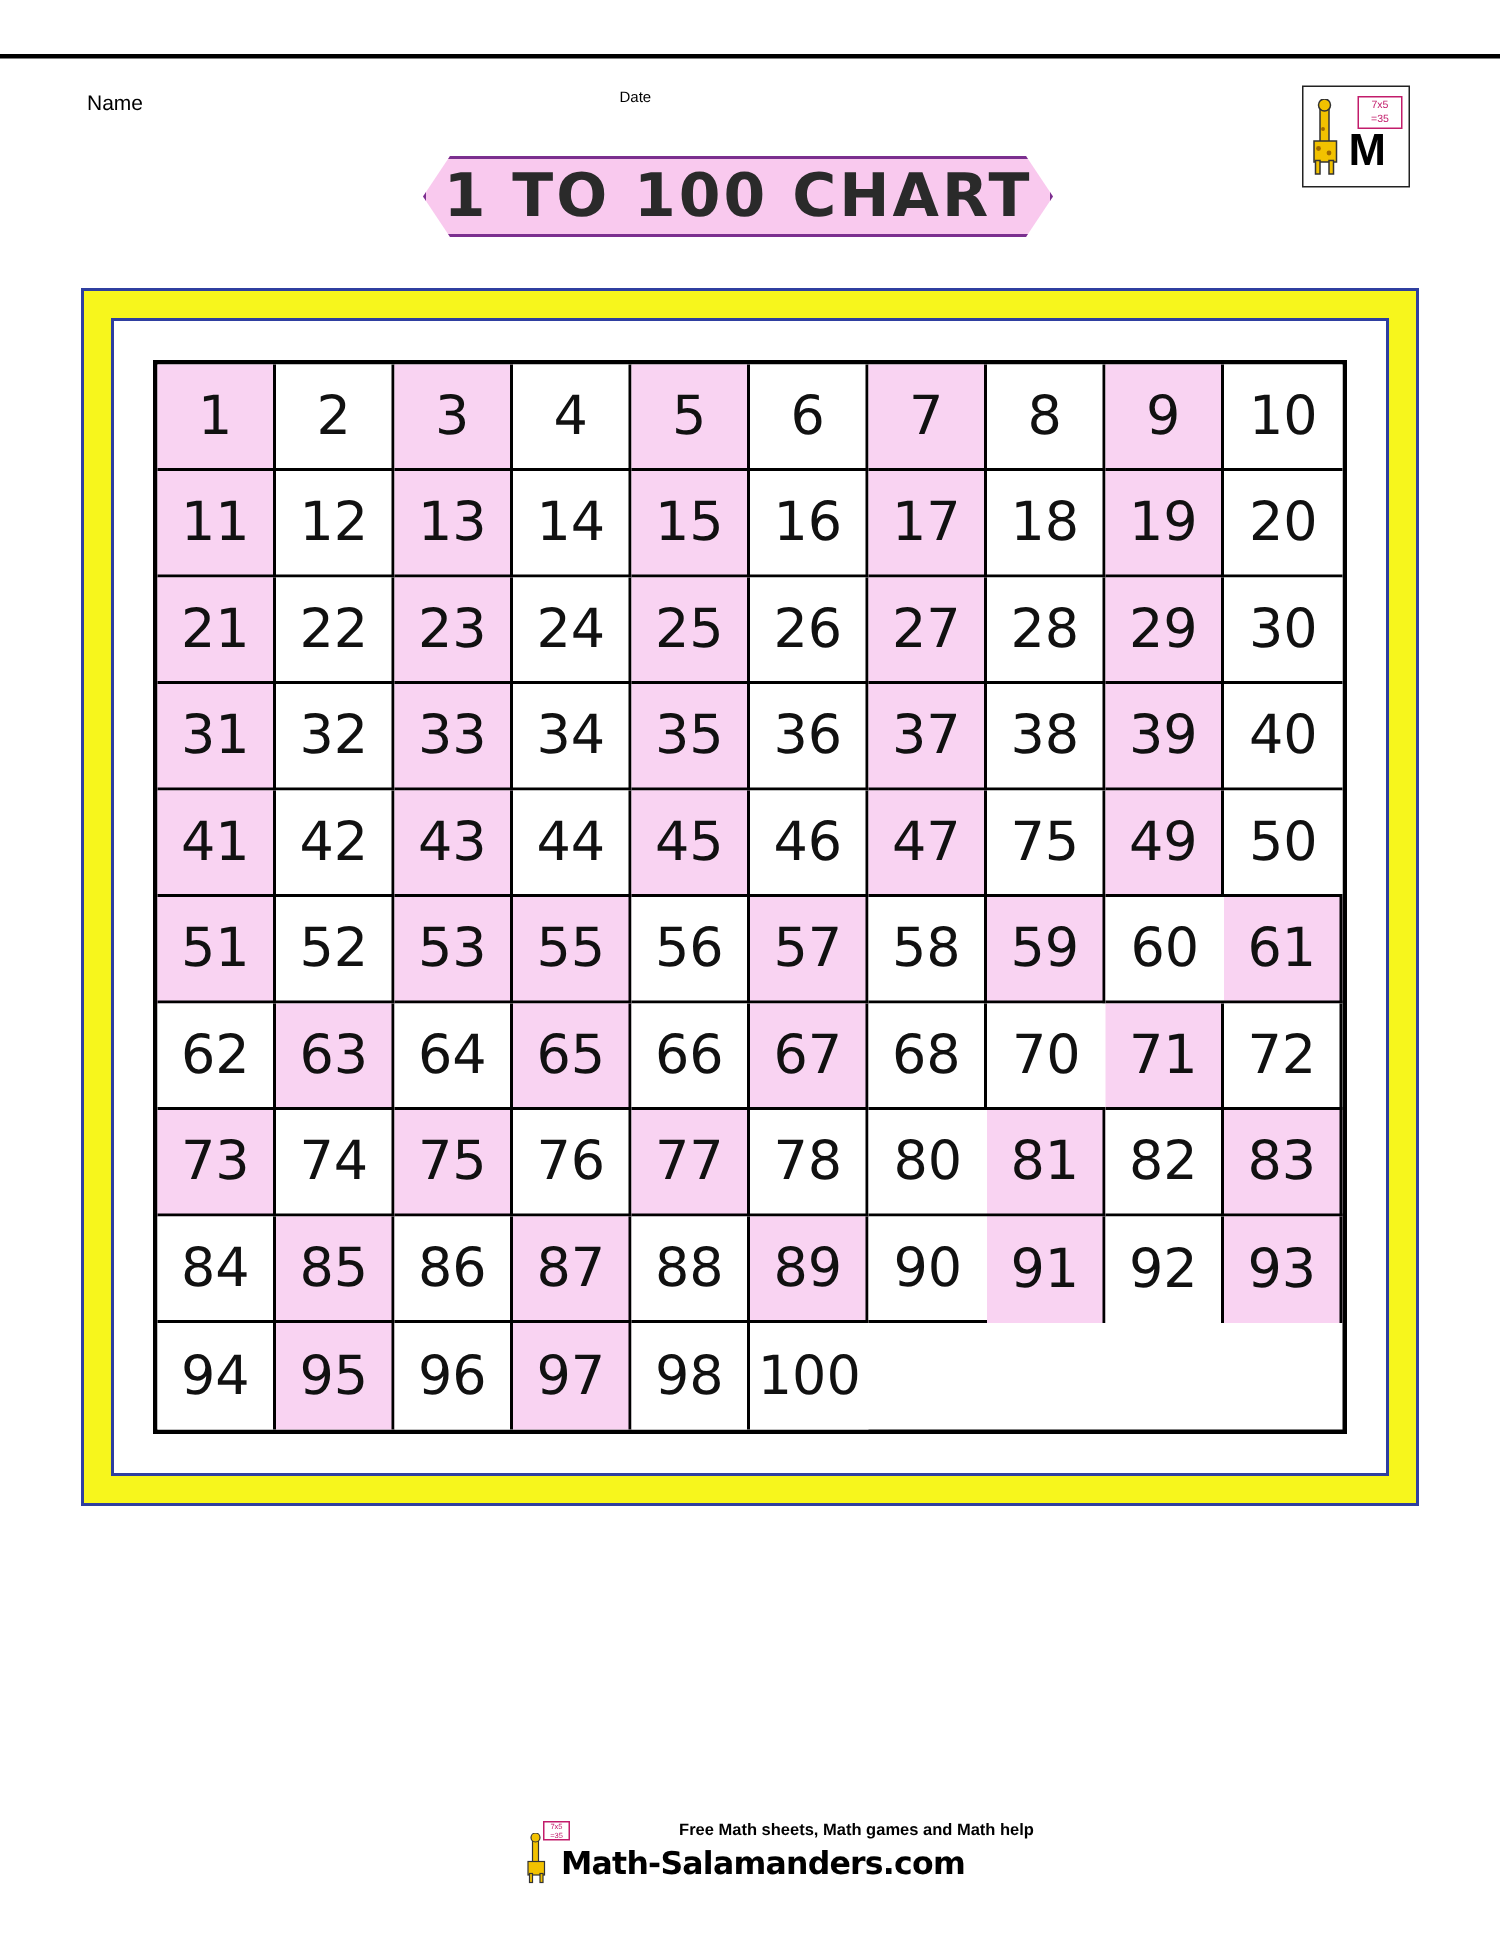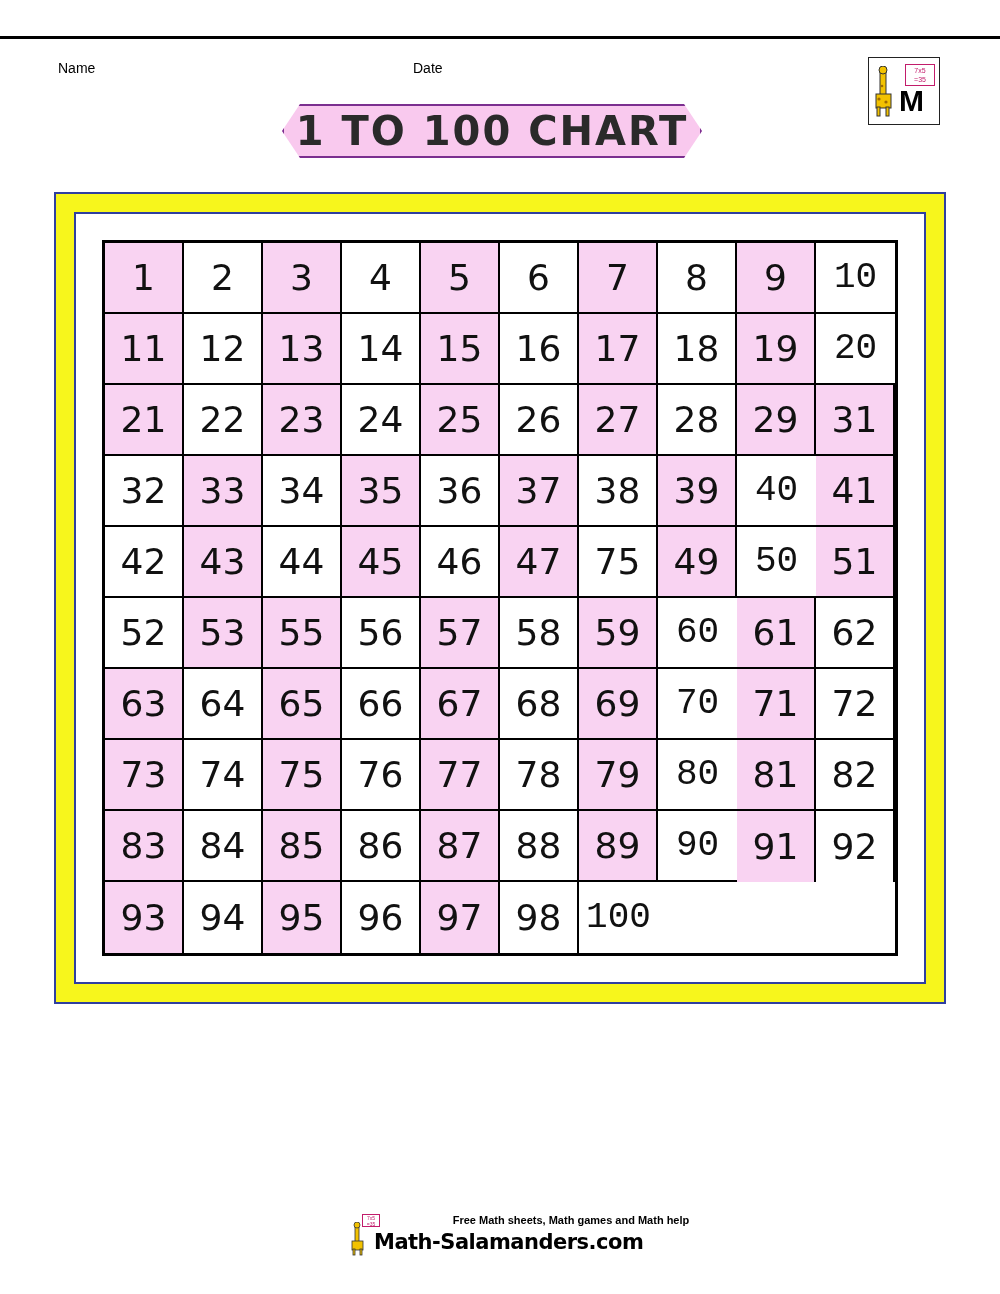--- a/index.html
+++ b/index.html
@@ -38,21 +38,21 @@
     position: absolute;
     left: 58px;
     top: 60px;
     font-size: 14px;
     color: #000;
   }
   .date-label {
     position: absolute;
     left: 413px;
     top: 60px;
-    font-size: 14px;
+    font-size: 10px;
     color: #000;
   }
 
   
   .logo-box {
     position: absolute;
     left: 868px;
     top: 57px;
     width: 70px;
     height: 66px;
@@ -168,21 +168,21 @@
     box-sizing: border-box;
     display: flex;
     align-items: center;
     justify-content: center;
     font-family: "DejaVu Sans", sans-serif;
     font-size: 36px;
     color: #111;
   }
   .cell.odd-col { background: #f9d3f2; }
   .cell.even-col { background: #ffffff; }
-  .cell.last-col { border-right: none; font-family: Liberation Mono, monospace; }
+  .cell.last-col { border-right: none; }
   .cell.last-row { border-bottom: none; }
 
   
   .footer {
     position: absolute;
     left: 350px;
     top: 1214px;
     width: 300px;
     height: 60px;
   }
@@ -290,20 +290,21 @@
       <div class="cell even-col last-col">20</div>
       <div class="cell odd-col">21</div>
       <div class="cell even-col">22</div>
       <div class="cell odd-col">23</div>
       <div class="cell even-col">24</div>
       <div class="cell odd-col">25</div>
       <div class="cell even-col">26</div>
       <div class="cell odd-col">27</div>
       <div class="cell even-col">28</div>
       <div class="cell odd-col">29</div>
+      <div class="cell even-col last-col">30</div>
       <div class="cell odd-col">31</div>
       <div class="cell even-col">32</div>
       <div class="cell odd-col">33</div>
       <div class="cell even-col">34</div>
       <div class="cell odd-col">35</div>
       <div class="cell even-col">36</div>
       <div class="cell odd-col">37</div>
       <div class="cell even-col">38</div>
       <div class="cell odd-col">39</div>
       <div class="cell even-col last-col">40</div>
@@ -327,31 +328,29 @@
       <div class="cell odd-col">59</div>
       <div class="cell even-col last-col">60</div>
       <div class="cell odd-col">61</div>
       <div class="cell even-col">62</div>
       <div class="cell odd-col">63</div>
       <div class="cell even-col">64</div>
       <div class="cell odd-col">65</div>
       <div class="cell even-col">66</div>
       <div class="cell odd-col">67</div>
       <div class="cell even-col">68</div>
-      <div class="cell odd-col">69</div>
       <div class="cell even-col last-col">70</div>
       <div class="cell odd-col">71</div>
       <div class="cell even-col">72</div>
       <div class="cell odd-col">73</div>
       <div class="cell even-col">74</div>
       <div class="cell odd-col">75</div>
       <div class="cell even-col">76</div>
       <div class="cell odd-col">77</div>
       <div class="cell even-col">78</div>
-      <div class="cell odd-col">79</div>
       <div class="cell even-col last-col">80</div>
       <div class="cell odd-col">81</div>
       <div class="cell even-col">82</div>
       <div class="cell odd-col">83</div>
       <div class="cell even-col">84</div>
       <div class="cell odd-col">85</div>
       <div class="cell even-col">86</div>
       <div class="cell odd-col">87</div>
       <div class="cell even-col">88</div>
       <div class="cell odd-col">89</div>

